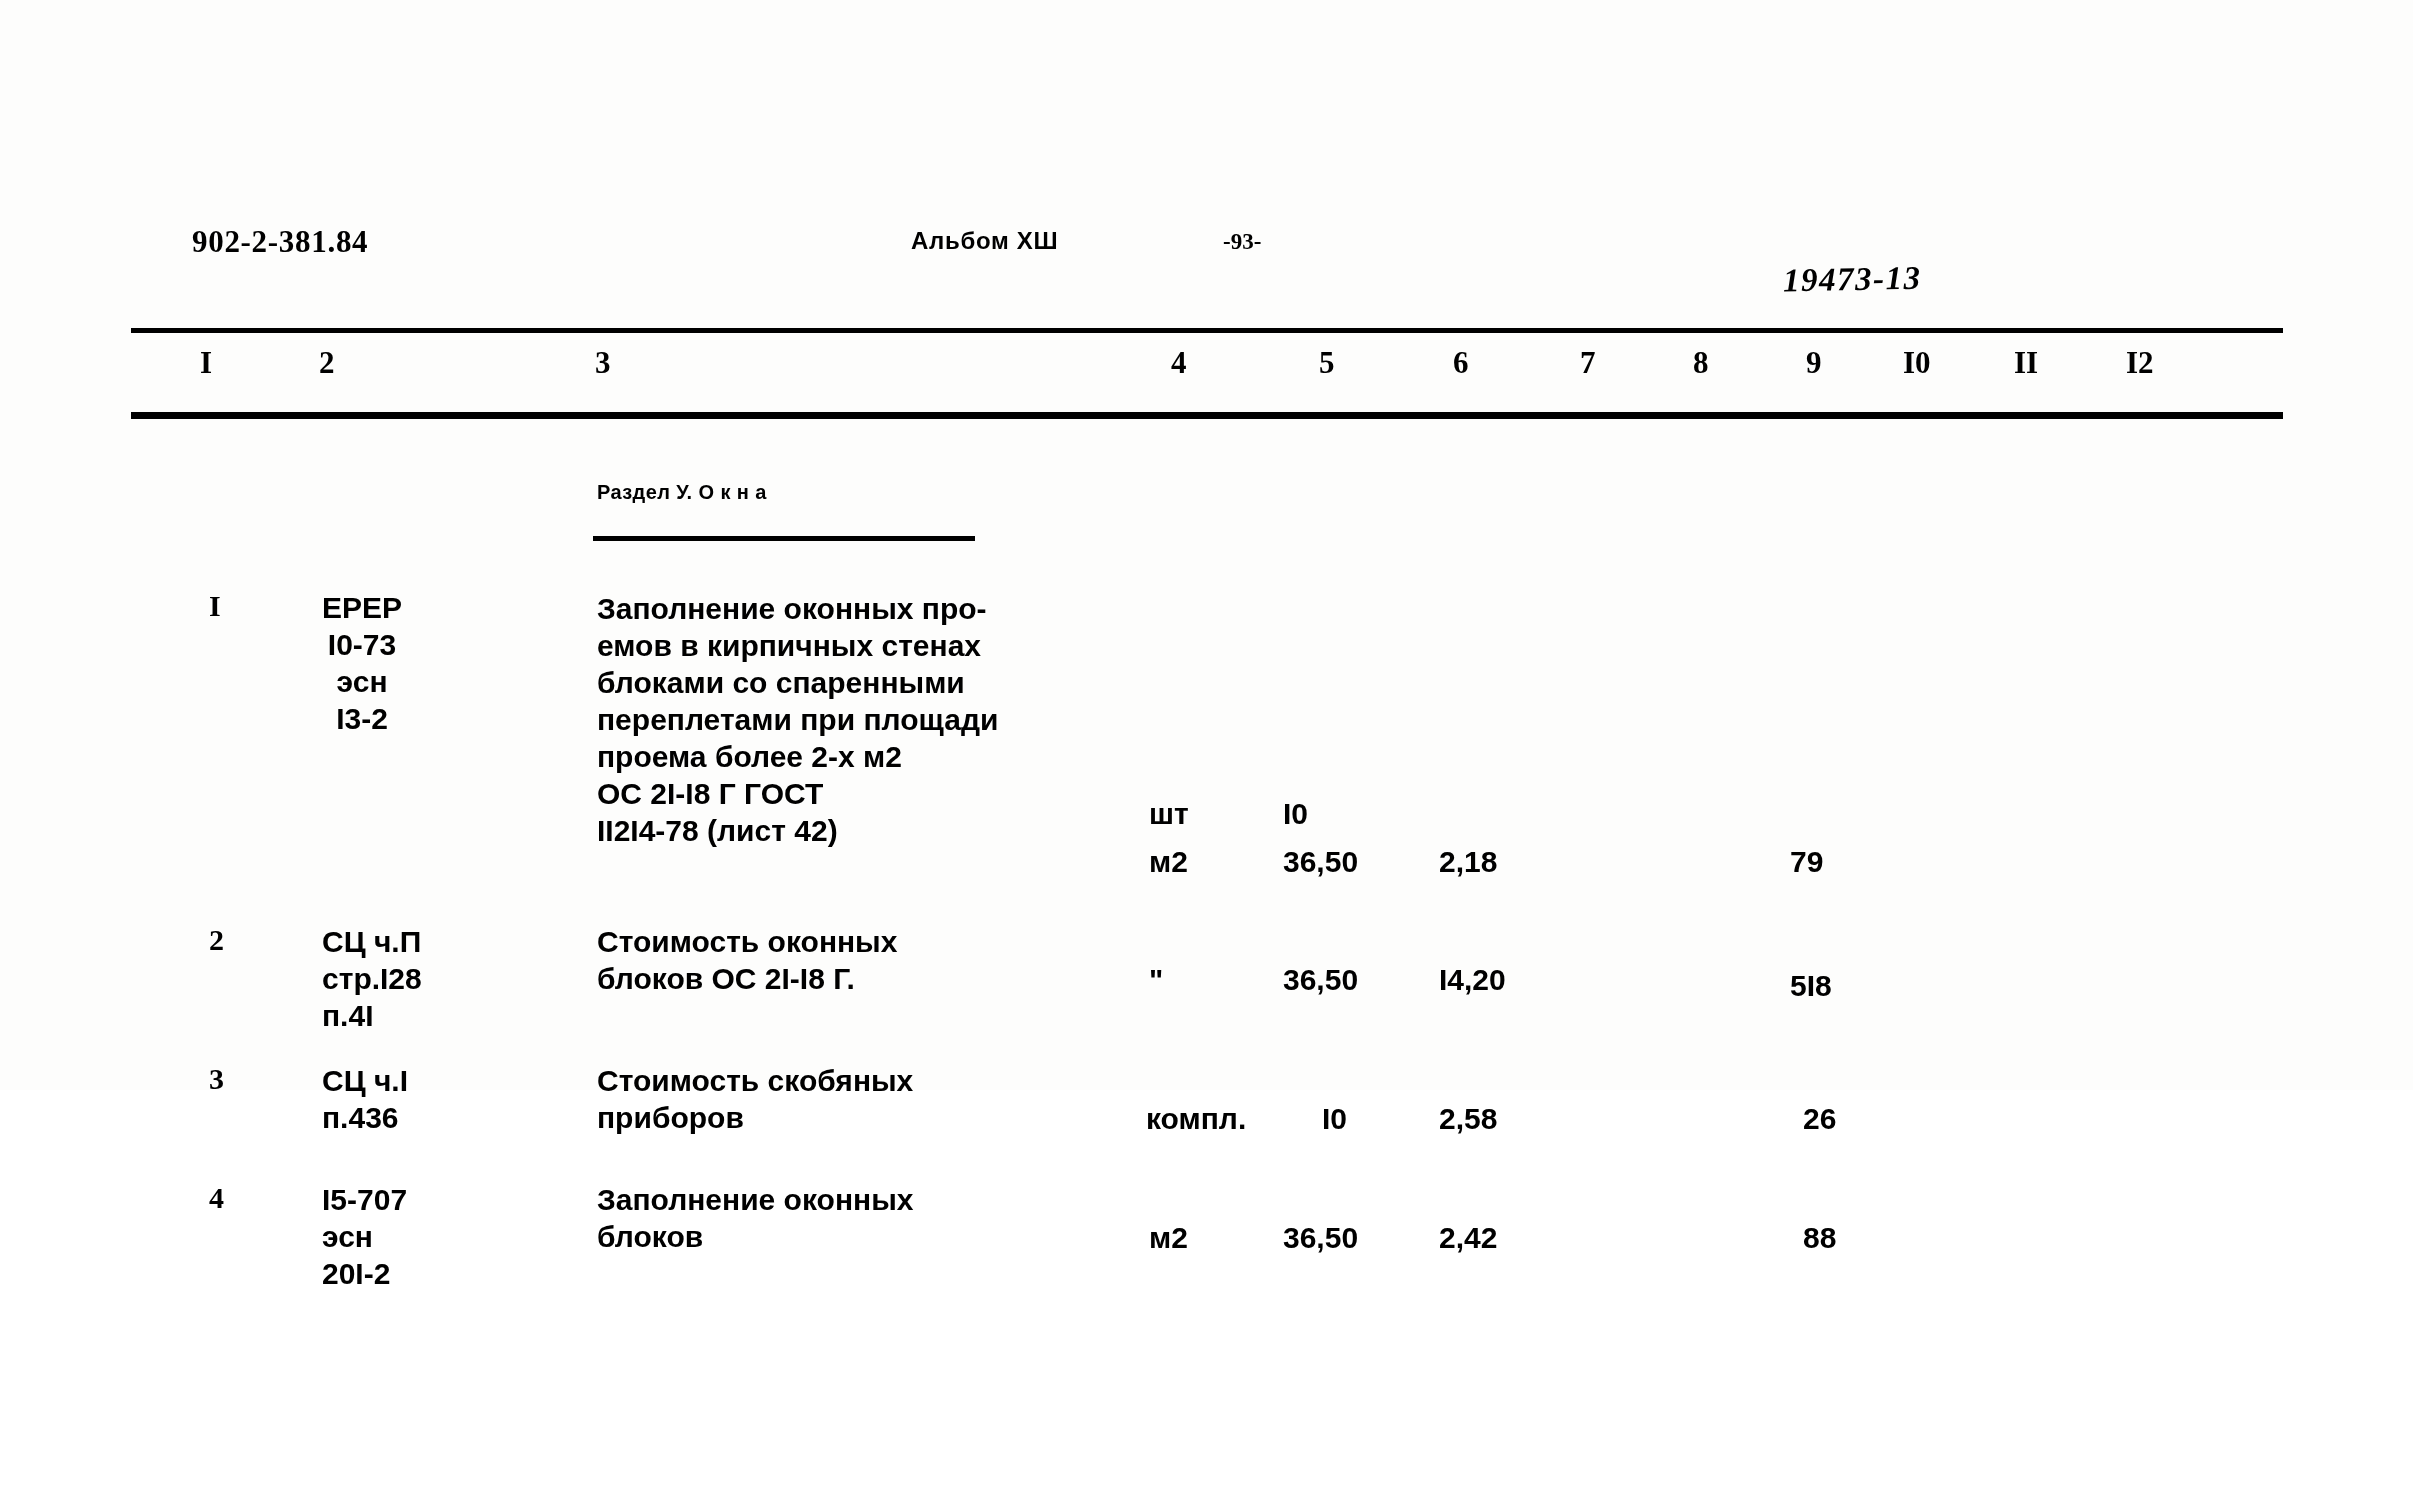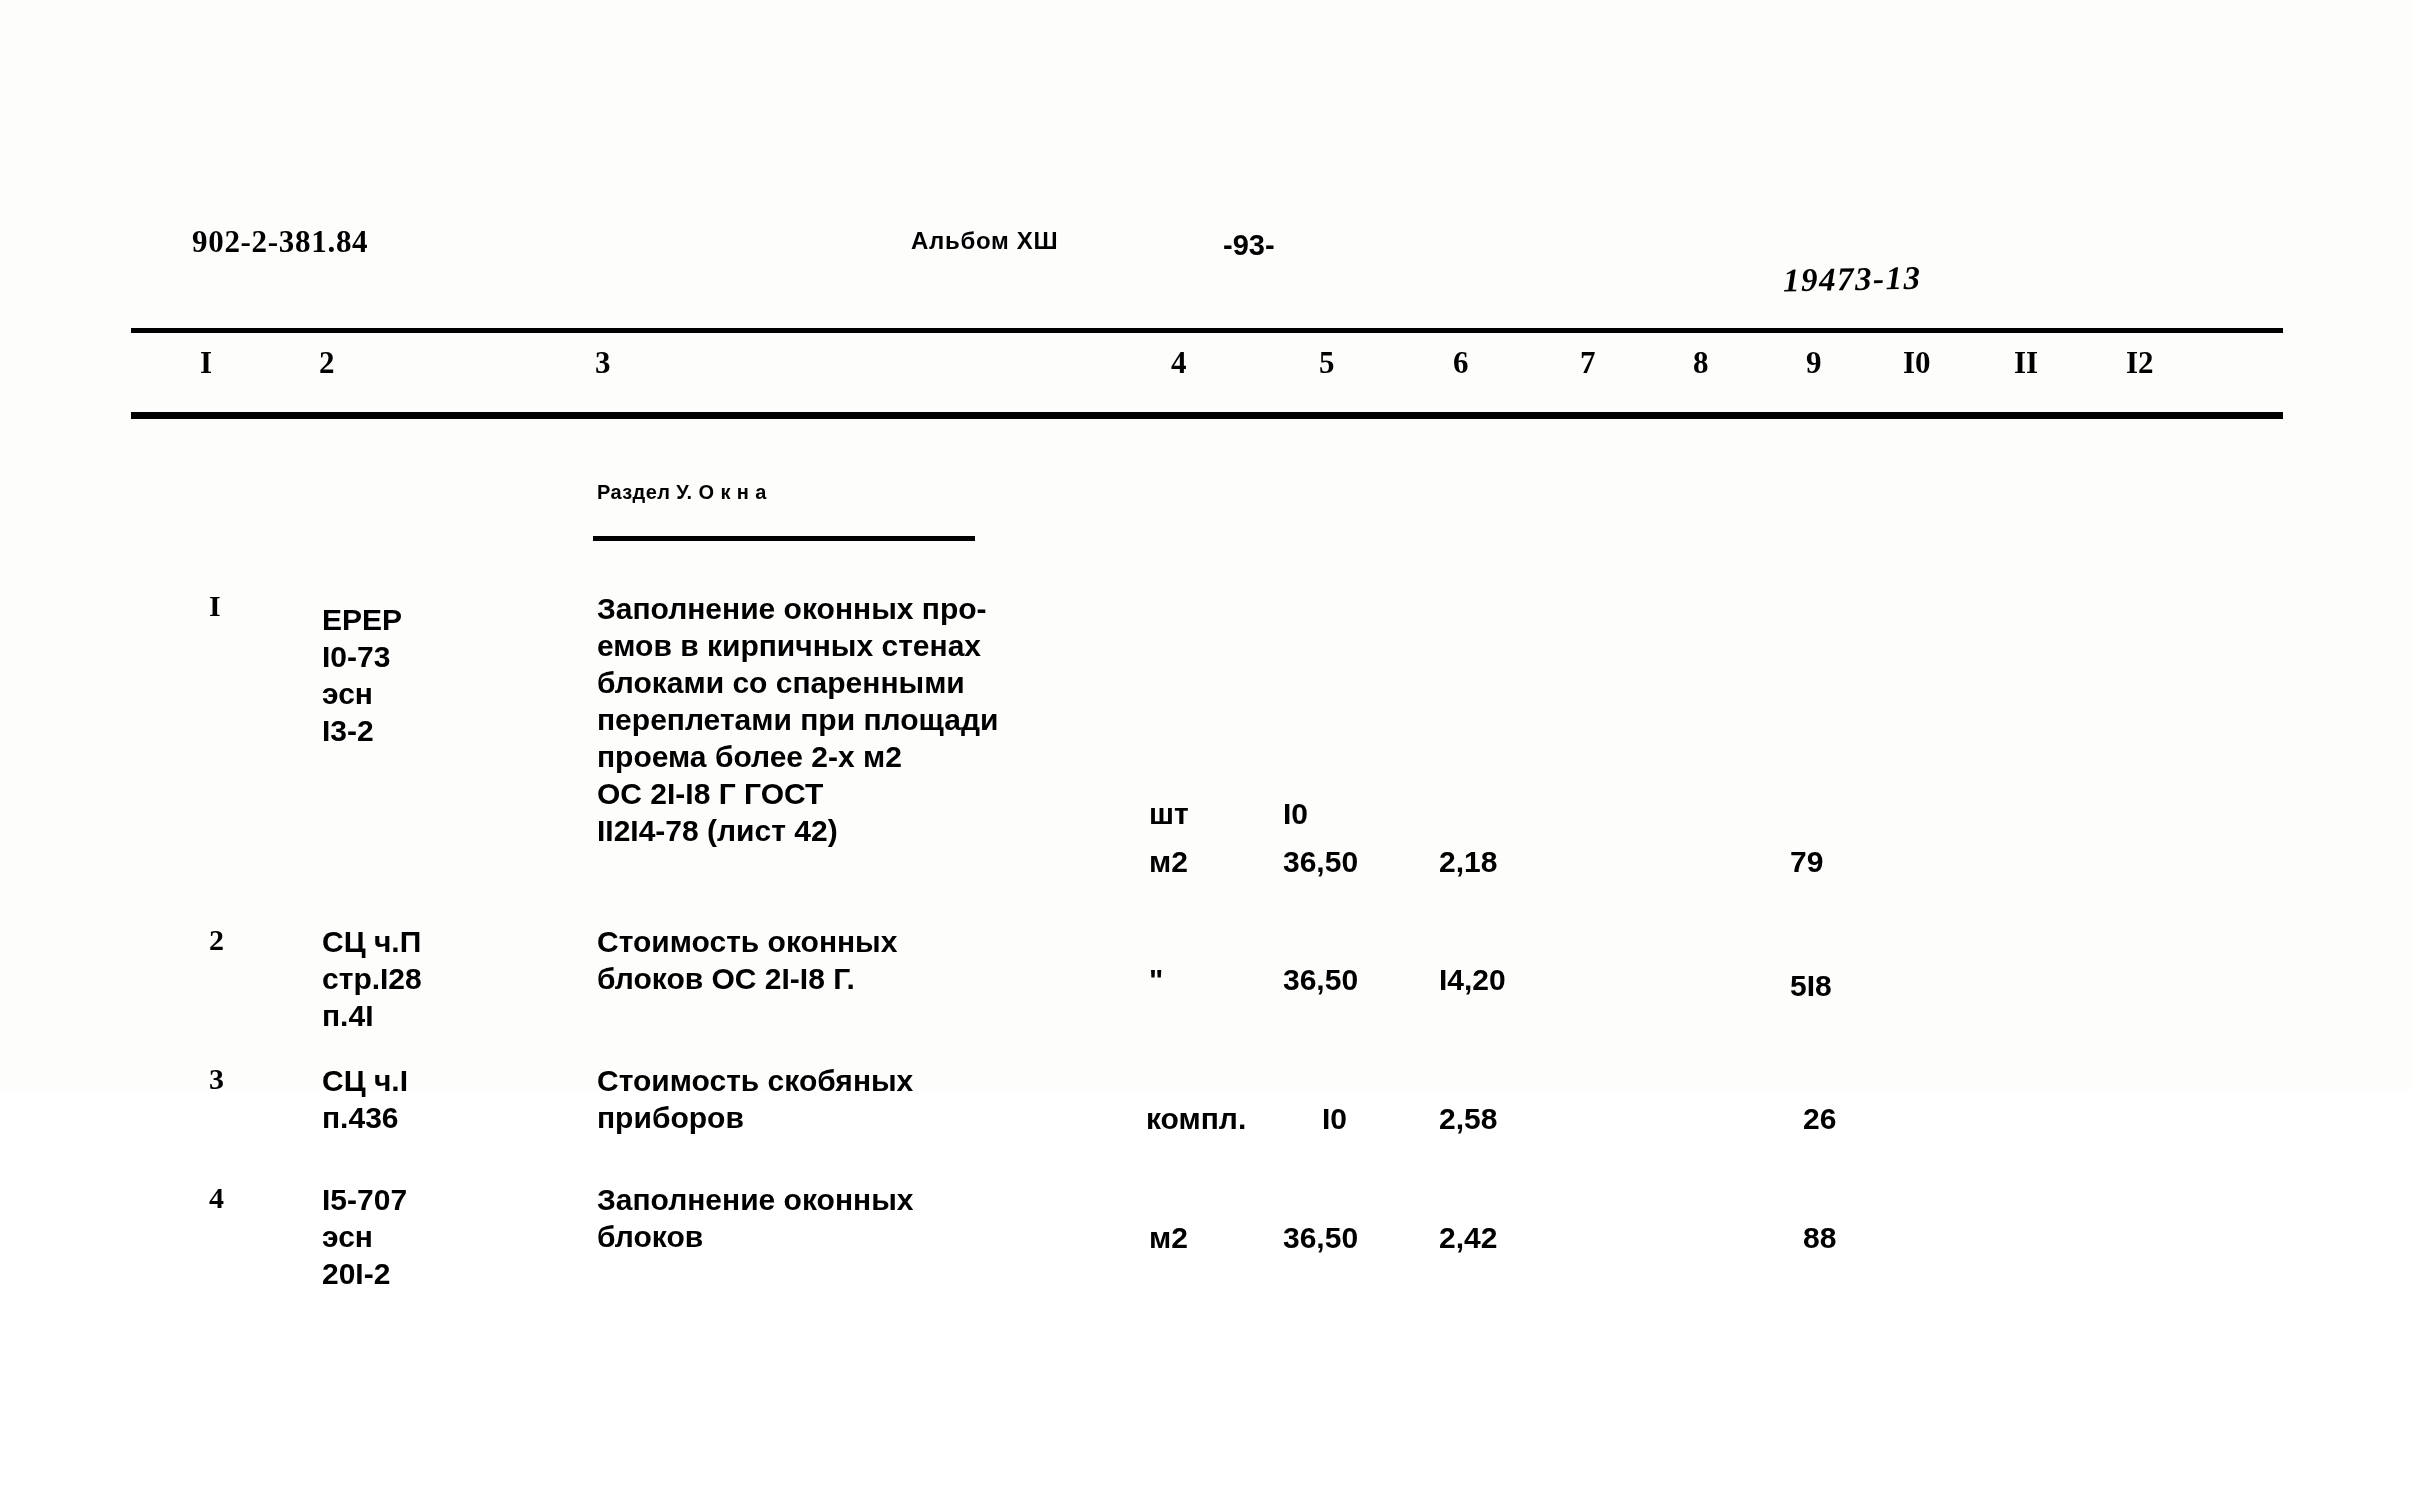--- a/index.html
+++ b/index.html
@@ -45,23 +45,23 @@
     left: 911px;
     top: 3px;
     font-size: 24px;
     font-weight: 700;
     letter-spacing: 0.7px;
   }
   .hdr-page {
     position: absolute;
     left: 1223px;
     top: 4.5px;
-    font-size: 29px;
+    font-size: 23px;
     font-weight: 600;
-    font-family: Liberation Sans, sans-serif;
+    font-family: Liberation Serif, serif;
   }
   .hdr-stamp {
     position: absolute;
     left: 1783px;
     top: 37px;
     font-size: 33px;
     font-style: italic;
     font-weight: 600;
     font-family: "Liberation Serif", serif;
     letter-spacing: 1.5px;
@@ -150,21 +150,21 @@
     <span class="colnum" style="left:1903px;">I0</span>
     <span class="colnum" style="left:2014px;">II</span>
     <span class="colnum" style="left:2126px;">I2</span>
   </div>
 
   <div class="section-title">Раздел У.  О к н а</div>
   <div class="section-underline"></div>
 
   <div class="row" style="top:589px;">
     <span class="c-num" style="top:0px;">I</span>
-    <span class="c-code" style="top:12px;">ЕРЕР
+    <span class="c-code" style="top:0px;text-align:center;">ЕРЕР
 I0-73
 эсн
 I3-2</span>
     <span class="c-desc" style="top:1px;">Заполнение оконных про-
 емов в кирпичных стенах
 блоками со спаренными
 переплетами при площади
 проема более 2-х м2
 ОС 2I-I8 Г ГОСТ
 II2I4-78 (лист 42)</span>

